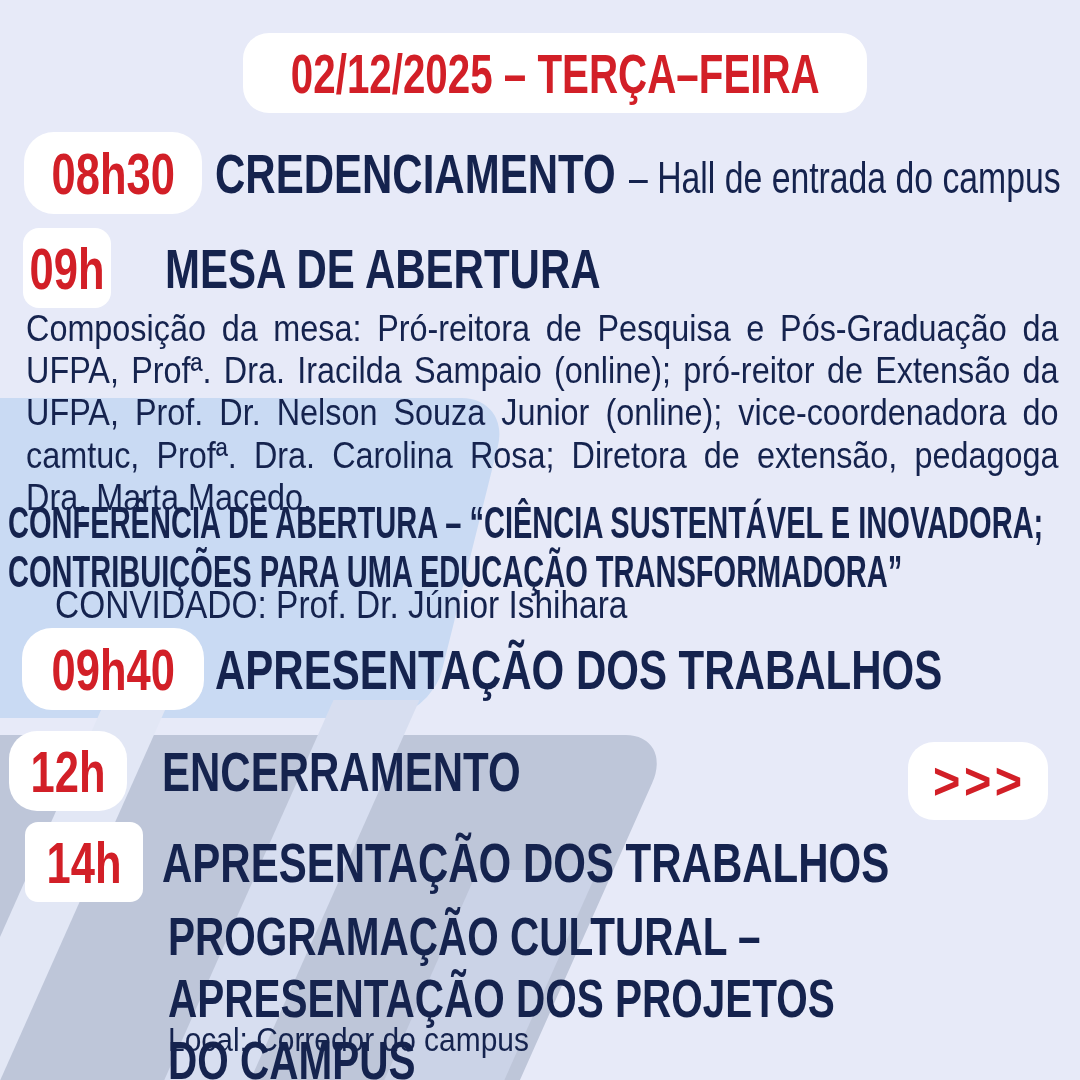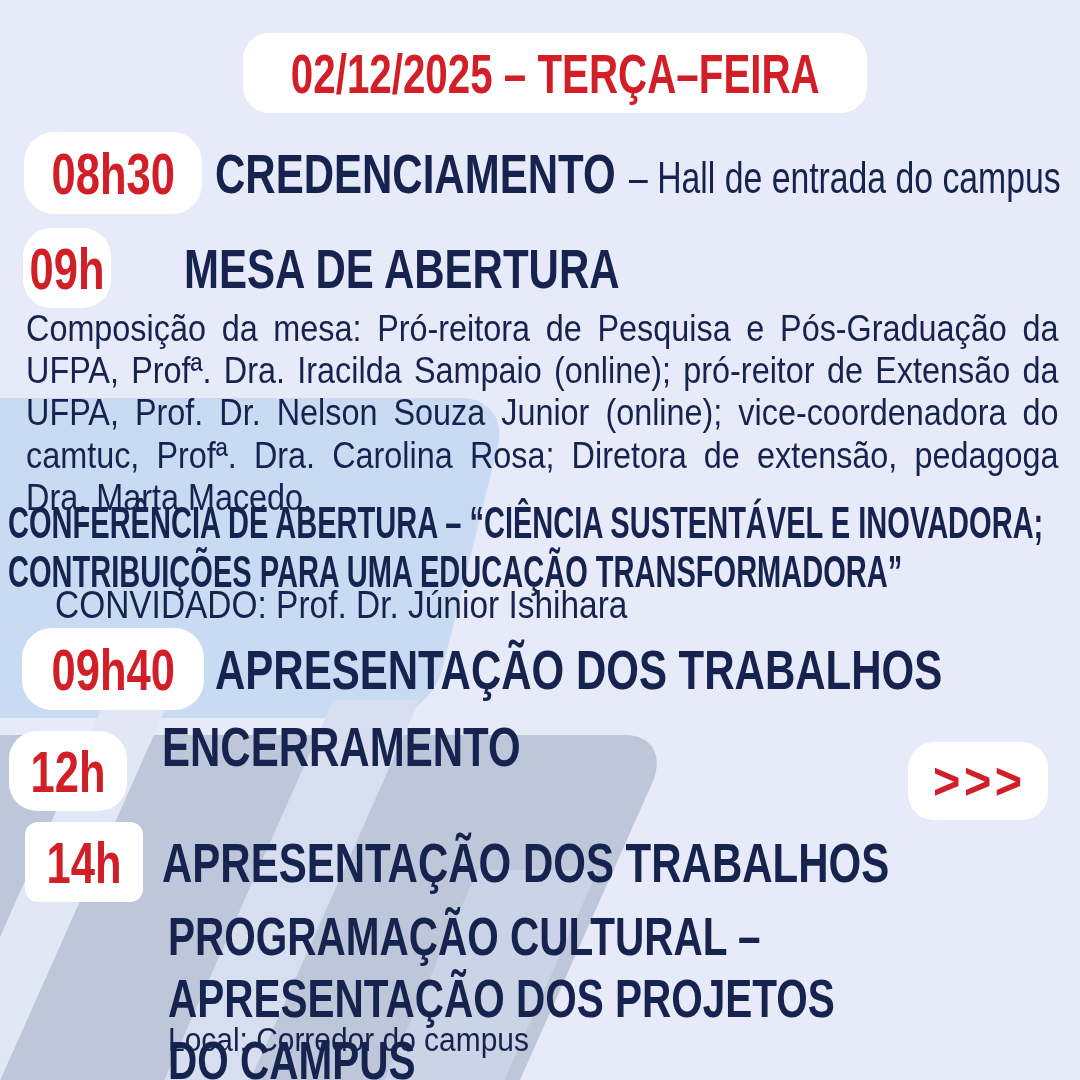--- a/index.html
+++ b/index.html
@@ -16,38 +16,38 @@
   .wm-s1 { left:12px;  top:700px; width:64px;  height:420px; background:#e2e7f5; transform:skewX(-24deg); }
   .wm-s2 { left:240px; top:700px; width:86px;  height:420px; background:#d7def0; transform:skewX(-24deg); }
   .wm-s3 { left:420px; top:870px; width:120px; height:260px; background:#cbd3e7; transform:skewX(-24deg); }
   
   .badge {
     position:absolute; z-index:2; background:#ffffff;
     display:flex; align-items:center; justify-content:center;
   }
   .b-date { left:243px; top:33px;  width:624px; height:80px; border-radius:26px; }
   .b-0830 { left:24px;  top:132px; width:178px; height:82px; border-radius:30px; }
-  .b-09   { left:23px;  top:228px; width:88px;  height:80px; border-radius:28px; }
+  .b-09   { left:23px;  top:228px; width:88px;  height:80px; border-radius:16px; }
   .b-0940 { left:22px;  top:628px; width:182px; height:82px; border-radius:30px; }
   .b-12   { left:9px;  top:731px; width:118px; height:80px; border-radius:28px; }
   .b-14   { left:25px;  top:822px; width:118px; height:80px; border-radius:13px; }
   .b-17   { left:25px;  top:914px; width:118px; height:80px; border-radius:28px; }
   .b-next { left:908px; top:742px; width:140px; height:78px; border-radius:26px; }
   .date-text { font-size:56px; font-weight:bold; color:#d21f27; white-space:nowrap; transform:scaleX(0.72); }
   .time-text { font-size:58px; font-weight:bold; color:#d21f27; white-space:nowrap; transform:scaleX(0.75); }
   .chev-text { font-size:52px; font-weight:bold; color:#d21f27; letter-spacing:4px; transform:scaleX(0.9); padding-left:4px; }
   
   .trow { position:absolute; z-index:2; display:flex; align-items:center; }
   .scale { display:flex; align-items:baseline; gap:18px; transform:scaleX(0.75); transform-origin:0 50%; }
   .h-big { font-size:56px; font-weight:bold; color:#15234e; white-space:nowrap; }
   .h-sub { font-size:45px; font-weight:normal; color:#15234e; white-space:nowrap; }
   .t-0830 { left:215px; top:132px; height:82px; }
-  .t-09   { left:165px; top:228px; height:80px;margin-left:19px; }
+  .t-09   { left:165px; top:228px; height:80px; }
   .t-0940 { left:215px; top:628px; height:82px; }
-  .t-12   { left:162px; top:706px; height:80px; }
+  .t-12   { left:162px; top:731px; height:80px; }
   .t-14   { left:162px; top:822px; height:80px; }
   .t-17   { left:168px; top:905px; }
   .t-17 .h-big { font-size:54px; white-space:pre-line; line-height:1.15; }
   
   .para {
     position:absolute; z-index:2; left:26px; top:308px; width:1180px;
     font-size:37px; line-height:1.14; text-align:justify;
     transform:scaleX(0.875); transform-origin:0 0; color:#15234e;
   }
   .conf {

